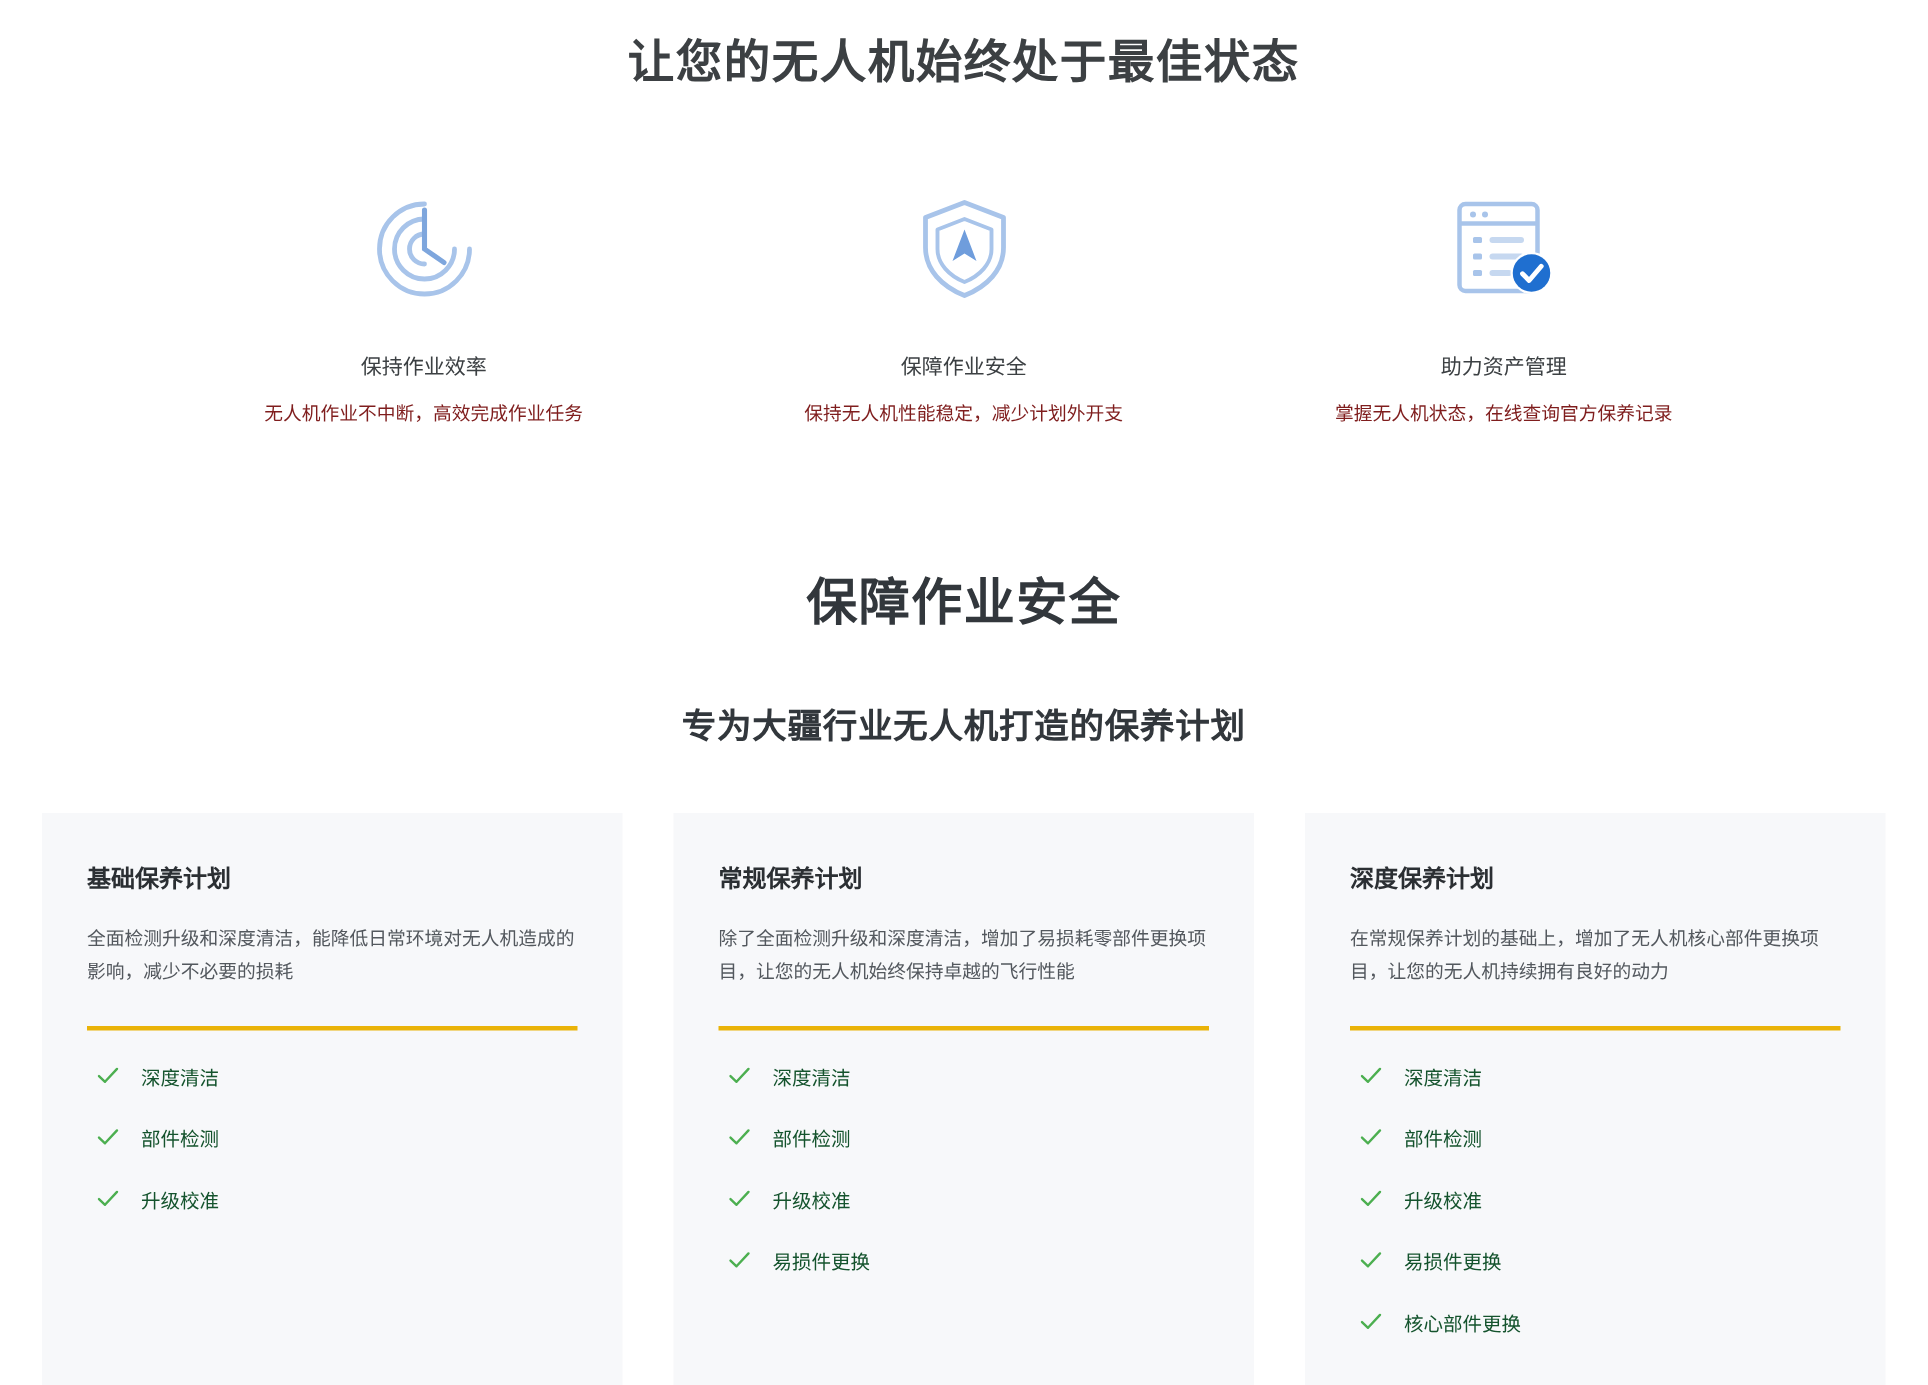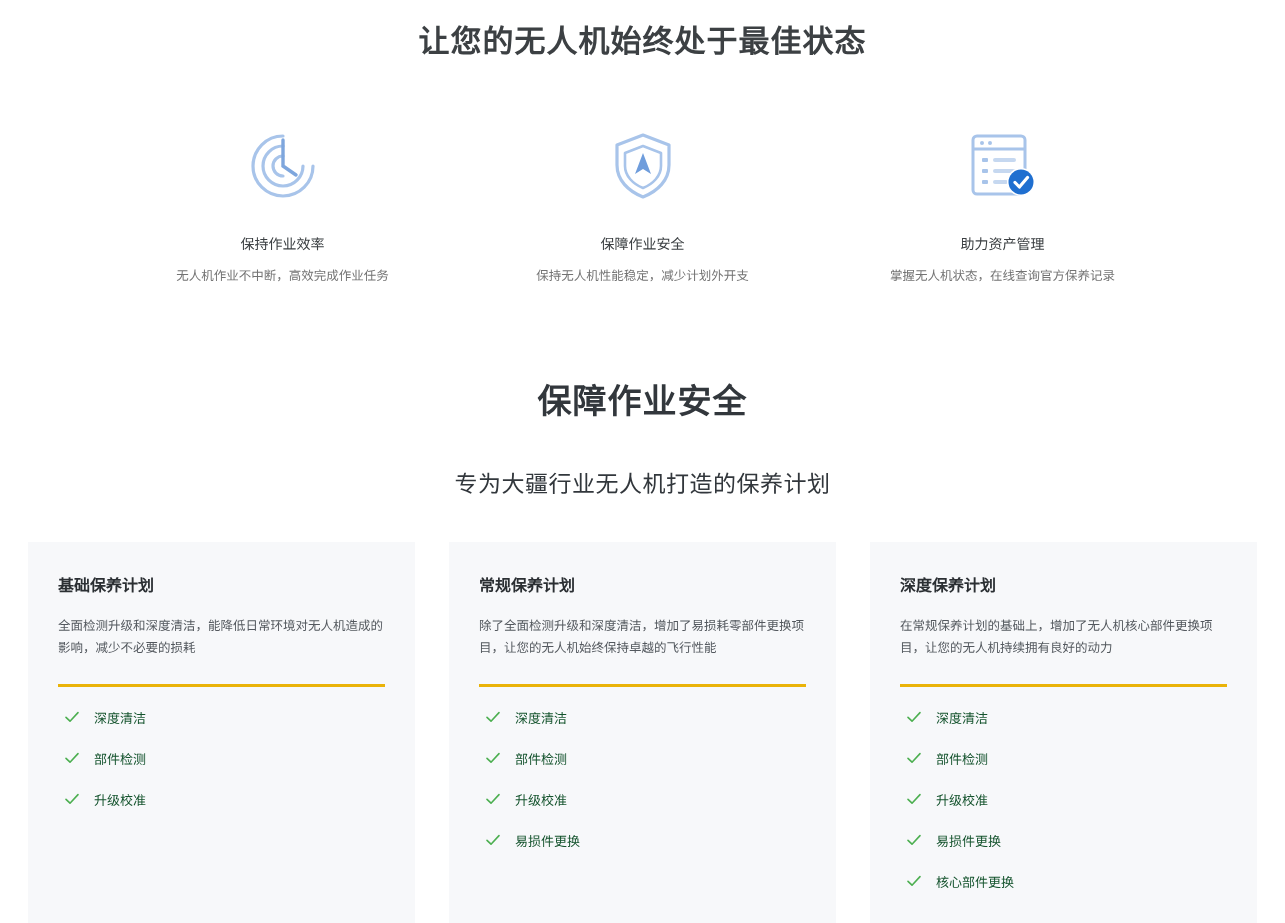--- a/index.html
+++ b/index.html
@@ -48,39 +48,39 @@
     justify-content: center;
   }
   .benefit-title {
     font-size: 14px;
     color: #3c4043;
     margin-top: 24px;
     font-weight: 400;
   }
   .benefit-desc {
     font-size: 12.5px;
-    color: #737373;
+    color: #7f1d1d;
     margin-top: 14px;
     line-height: 1.5;
   }
 
   
   .section-title {
     text-align: center;
     font-size: 34px;
     font-weight: 700;
     color: #32373c;
     margin: 0;
     padding-top: 88px;
     letter-spacing: 1px;
   }
   .section-subtitle {
     text-align: center;
     font-size: 23px;
-    font-weight: 400;
+    font-weight: 700;
     color: #32373c;
     margin: 0;
     padding-top: 42px;
     letter-spacing: 0.5px;
   }
 
   
   .plans {
     display: flex;
     justify-content: space-between;

